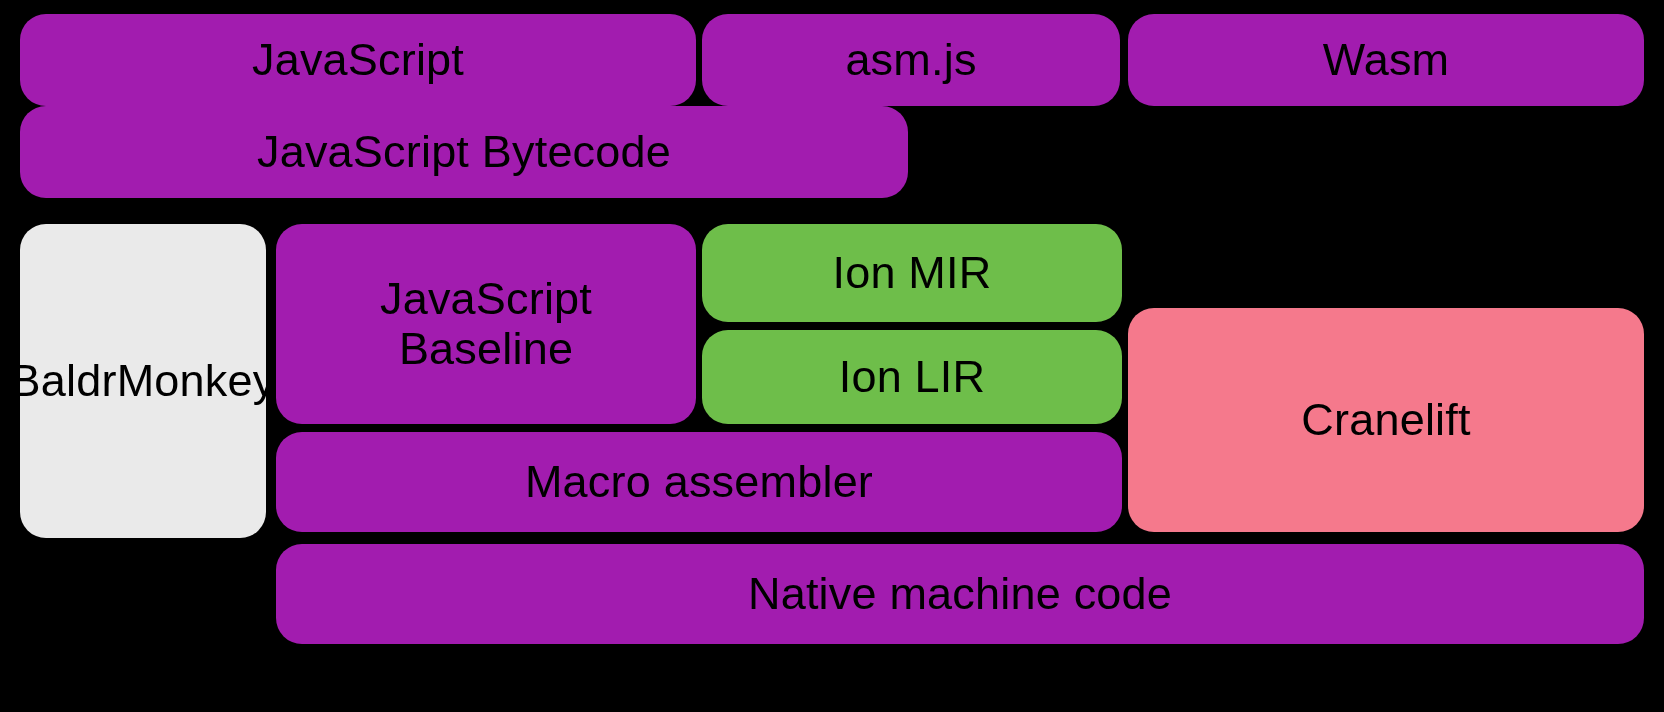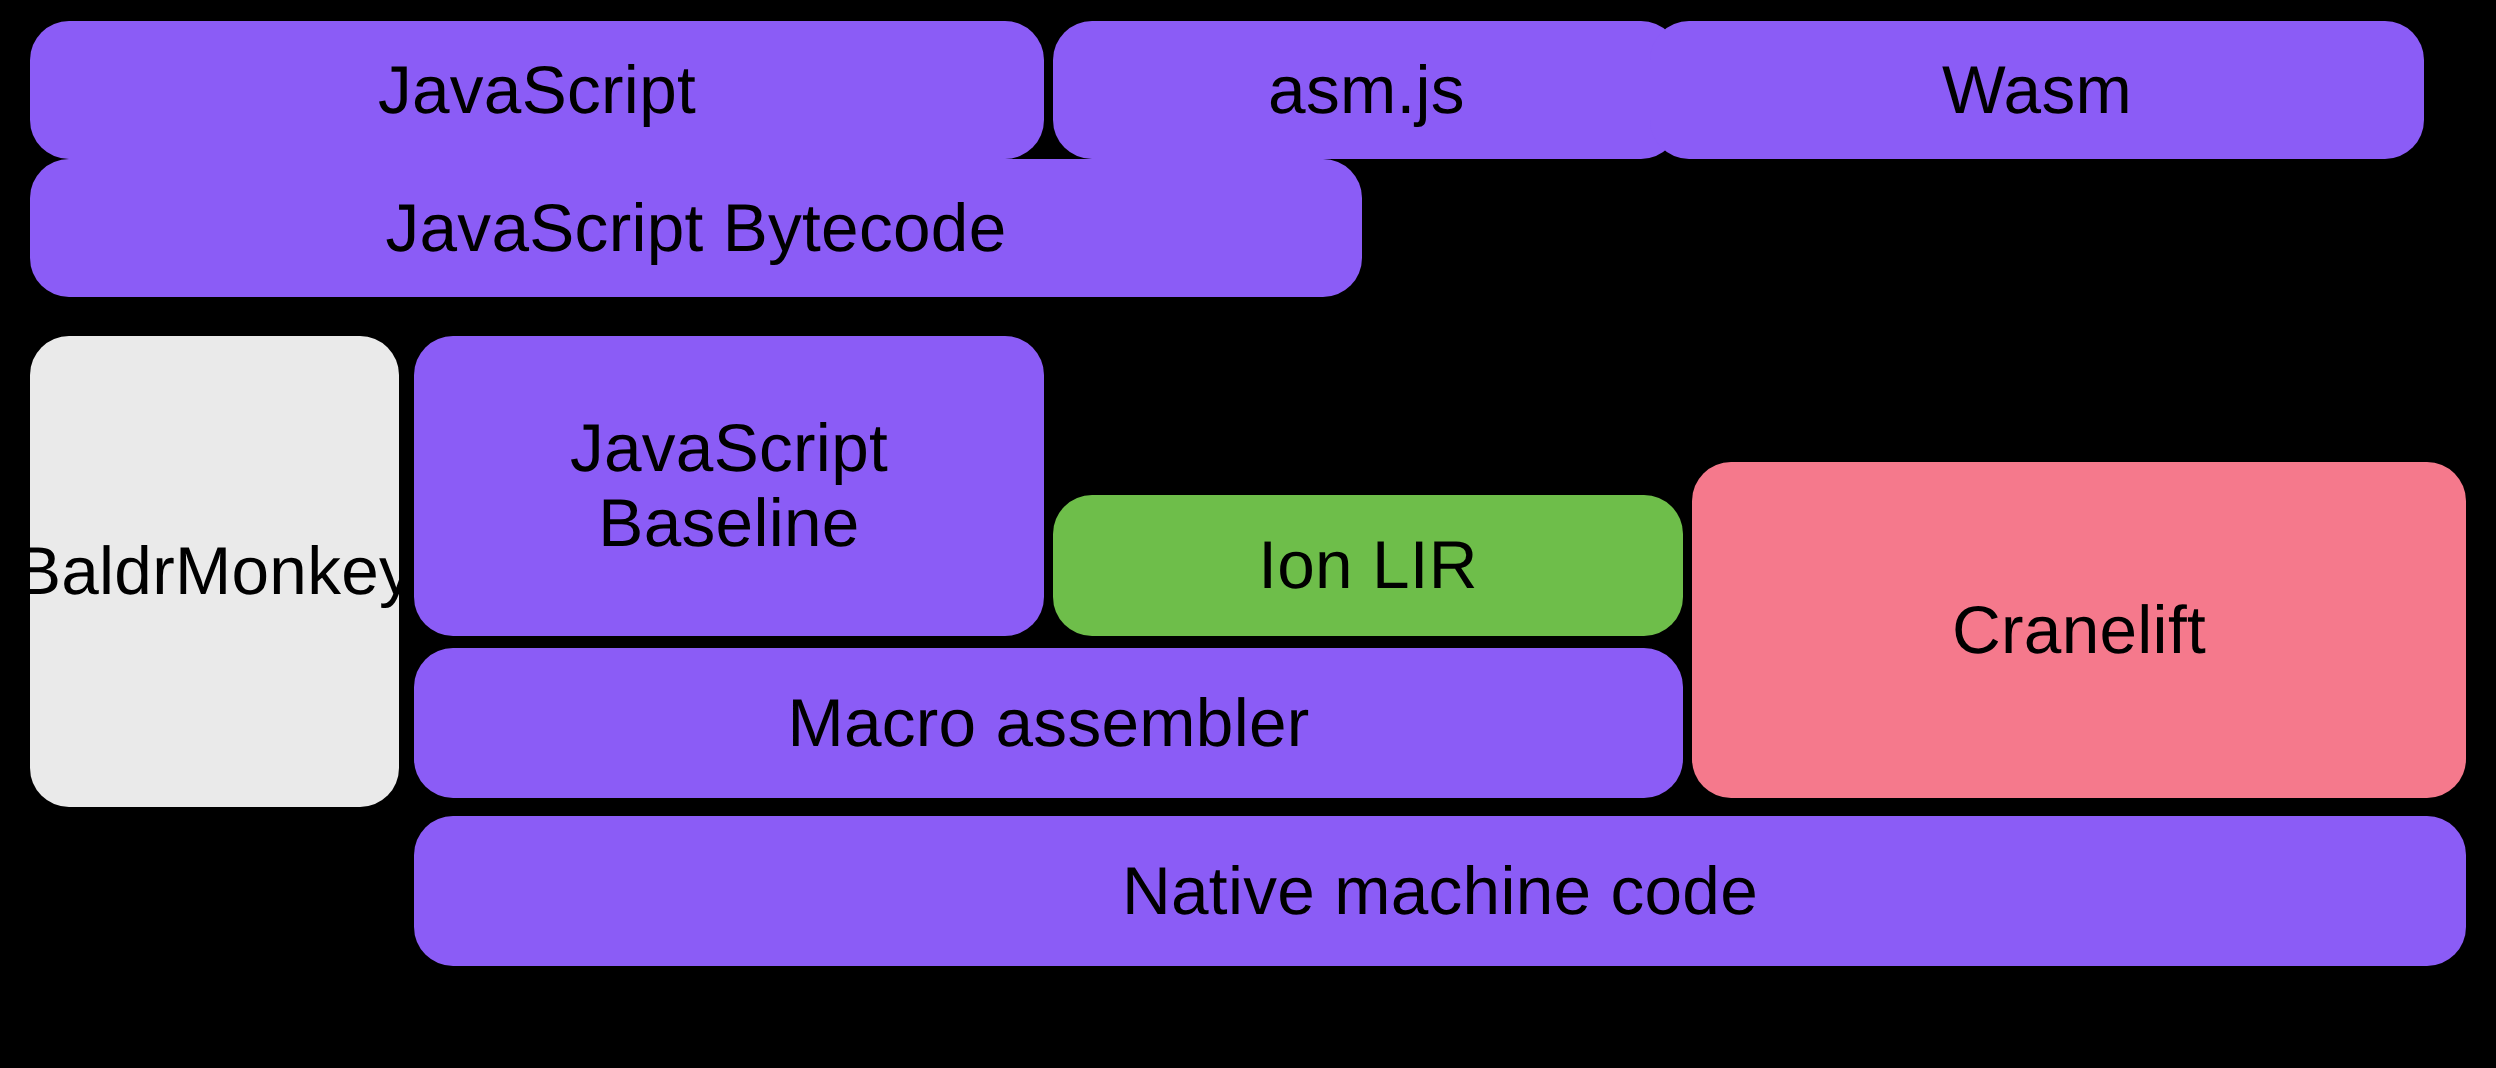--- a/index.html
+++ b/index.html
@@ -25,44 +25,45 @@
     color: #000000;
     font-size: 45px;
     line-height: 1.12;
     font-weight: 400;
     letter-spacing: 0.2px;
     box-sizing: border-box;
     padding: 2px 10px;
     white-space: pre-line;
     user-select: none;
   }
-  .fill-white { background: #8b5cf6; }
+  .fill-white { background: #a21caf; }
   .fill-gray  { background: #eaeaea; }
   .fill-green { background: #6ebe4a; }
   .fill-pink  { background: #f5798c; }
 </style>
 </head>
 <body>
 
 <div id="canvas">
 
   <div class="node fill-white" style="left:20px; top:14px; width:676px; height:92px;">JavaScript</div>
 
   <div class="node fill-white" style="left:702px; top:14px; width:418px; height:92px;">asm.js</div>
 
-  <div class="node fill-white" style="left:1100px; top:14px; width:516px; height:92px;">Wasm</div>
+  <div class="node fill-white" style="left:1128px; top:14px; width:516px; height:92px;">Wasm</div>
 
   <div class="node fill-white" style="left:20px; top:106px; width:888px; height:92px;">JavaScript Bytecode</div>
 
 
   <div class="node fill-gray" style="left:20px; top:224px; width:246px; height:314px;">BaldrMonkey</div>
 
   <div class="node fill-white" style="left:276px; top:224px; width:420px; height:200px;">JavaScript
 Baseline</div>
 
+  <div class="node fill-green" style="left:702px; top:224px; width:420px; height:98px;">Ion MIR</div>
 
   <div class="node fill-green" style="left:702px; top:330px; width:420px; height:94px;">Ion LIR</div>
 
   <div class="node fill-pink" style="left:1128px; top:308px; width:516px; height:224px;">Cranelift</div>
 
   <div class="node fill-white" style="left:276px; top:544px; width:1368px; height:100px;">Native machine code</div>
 
   <div class="node fill-white" style="left:276px; top:432px; width:846px; height:100px;">Macro assembler</div>
 
 </div>

